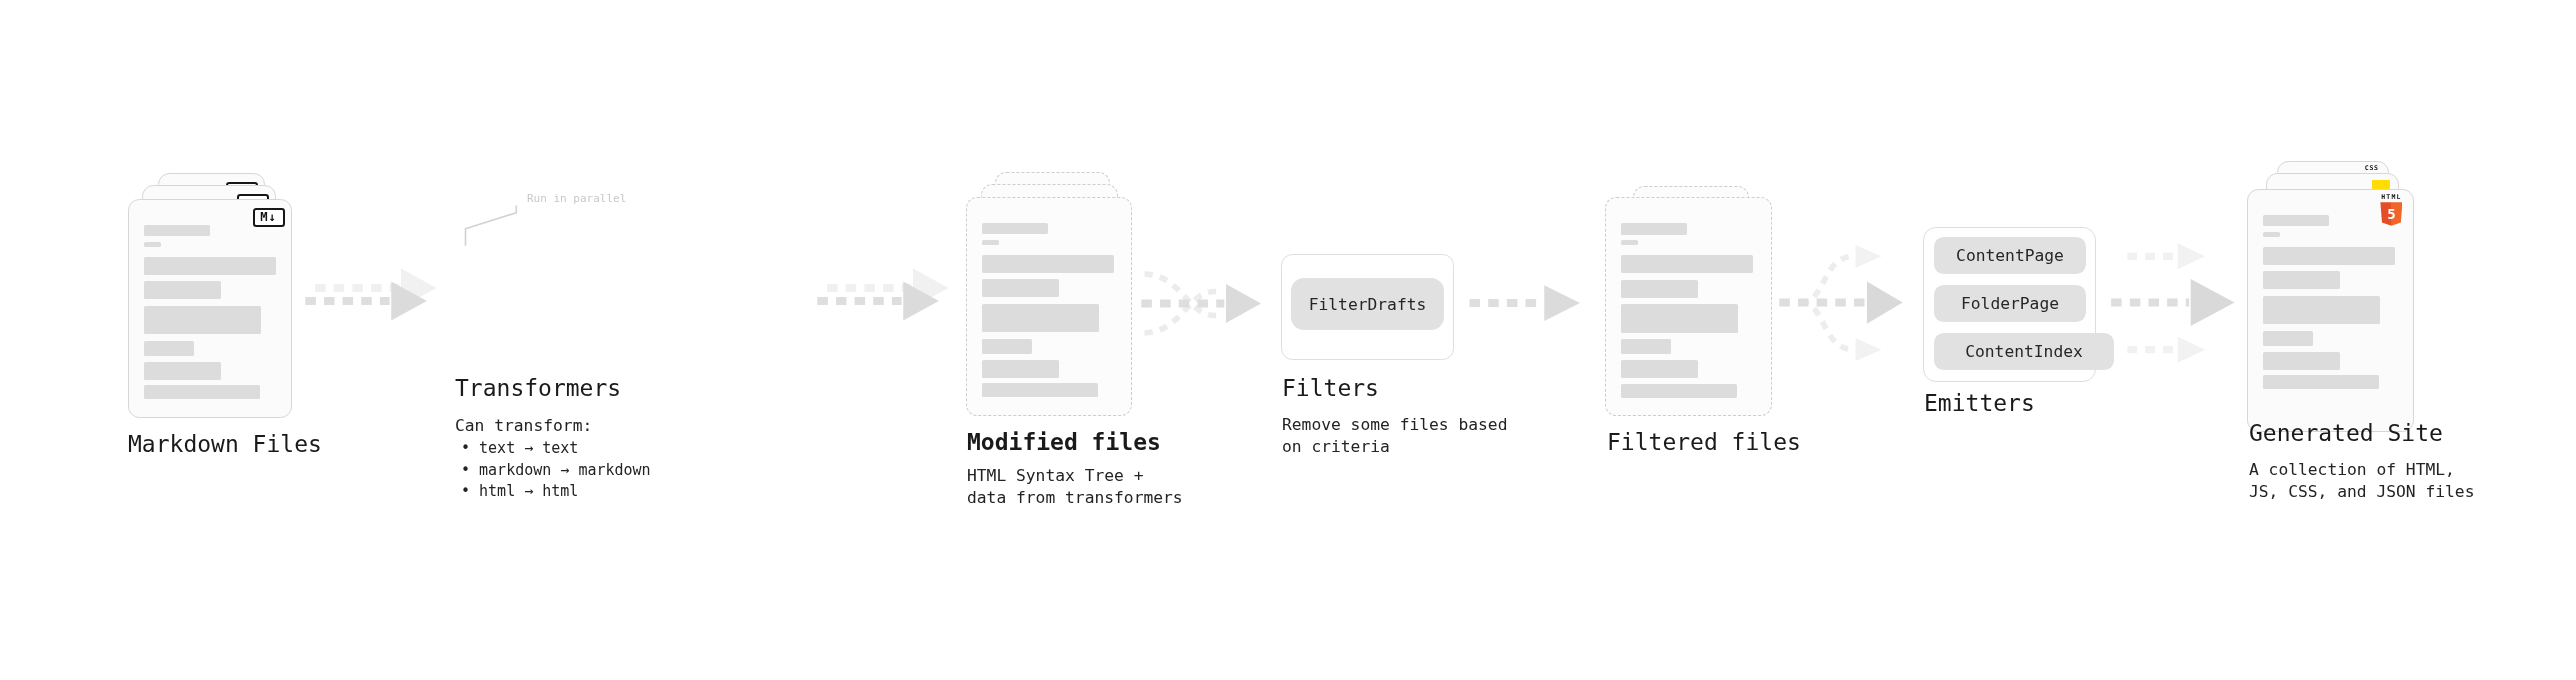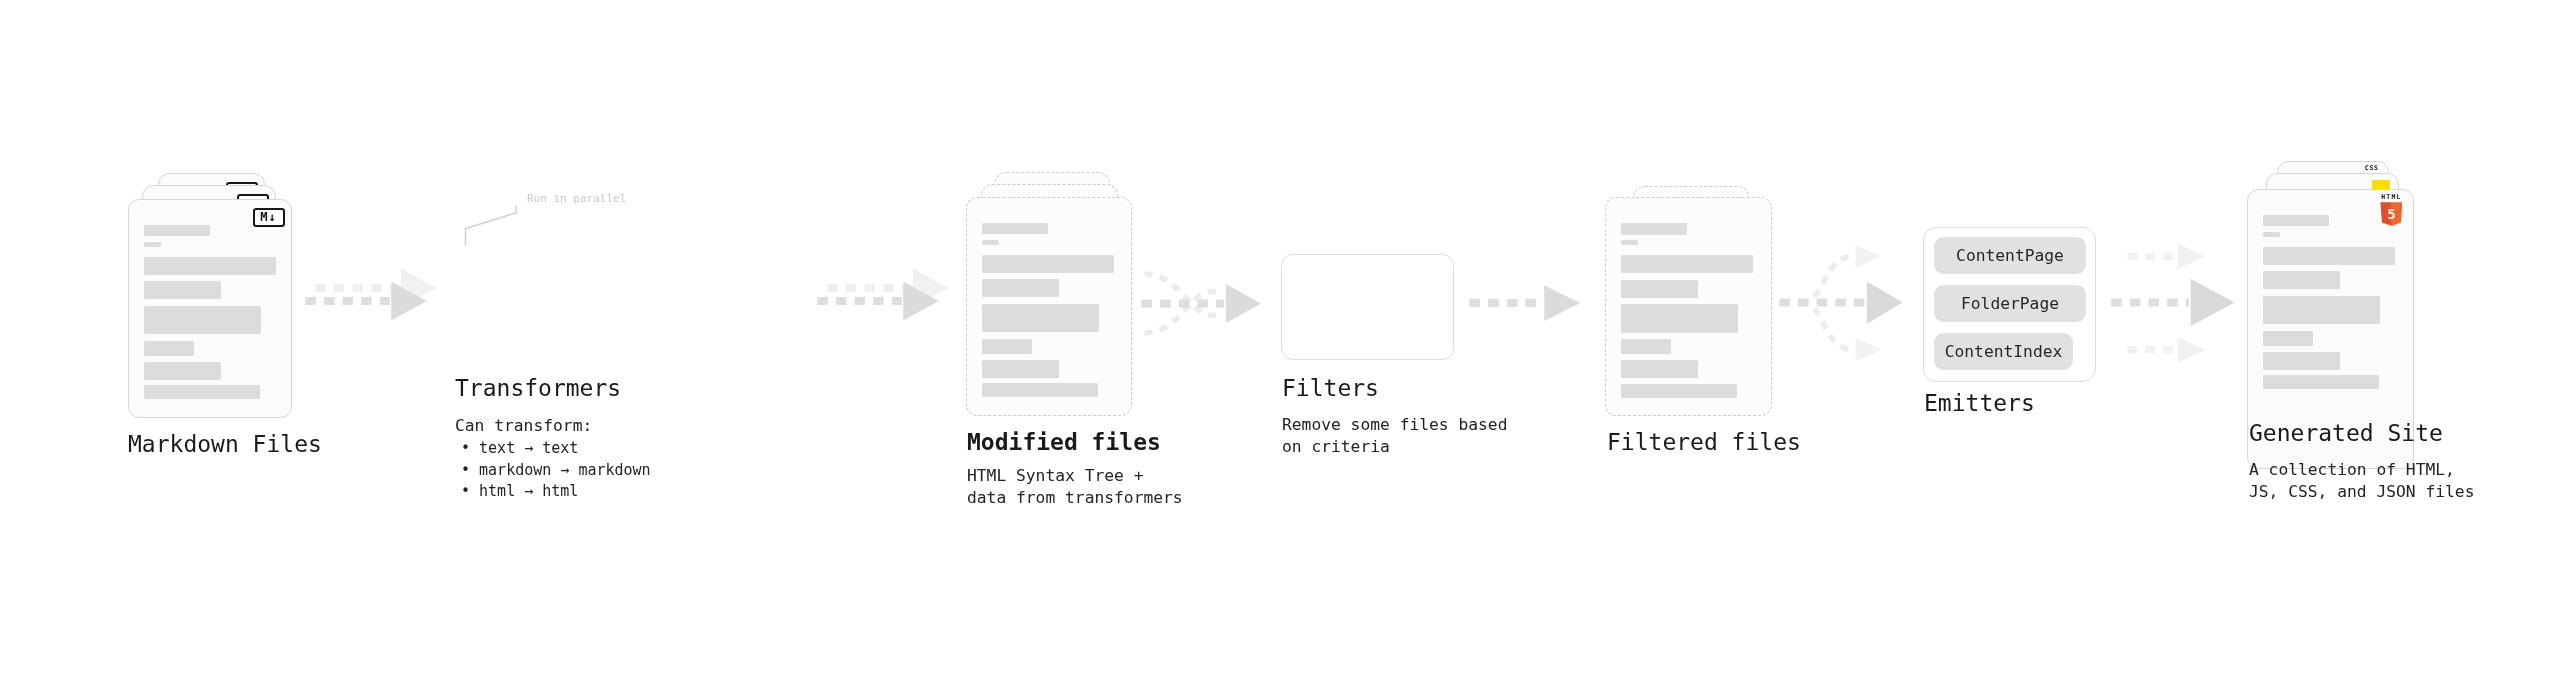--- a/index.html
+++ b/index.html
@@ -122,20 +122,21 @@
   </div>
 
   <svg style="left:1138px;top:253px;" width="132" height="101" viewBox="0 0 162 124">
     <path d="M 8 26 C 55 26 62 84 102 76" fill="none" stroke="#ececec" stroke-width="7" stroke-dasharray="10 9"></path>
     <path d="M 8 98 C 55 98 62 40 102 48" fill="none" stroke="#ececec" stroke-width="7" stroke-dasharray="10 9"></path>
     <line x1="4" y1="62" x2="106" y2="62" stroke="#dedede" stroke-width="10" stroke-dasharray="13 10"></line>
     <polygon points="108,38 151,62 108,86" fill="#dbdbdb"></polygon>
   </svg>
 
   <div class="obox solidborder" style="left:1281px;top:254px;width:173px;height:106px;"></div>
+  <div class="pill" style="left:1291px;top:278px;width:153px;height:52px;border-radius:13px;">FilterDrafts</div>
   <div class="stage-label" style="left:1282px;top:376px;">Filters</div>
   <div class="stage-desc" style="left:1282px;top:414px;">
     <div>Remove some files based</div>
     <div>on criteria</div>
   </div>
 
   <svg style="left:1463px;top:268px;" width="130" height="70" viewBox="0 0 160 86">
     <line x1="8" y1="43" x2="98" y2="43" stroke="#dedede" stroke-width="10" stroke-dasharray="13 10"></line>
     <polygon points="100,21 144,43 100,65" fill="#dbdbdb"></polygon>
   </svg>
@@ -162,21 +163,21 @@
     <path d="M 30 82 C 62 82 56 140 96 140" fill="none" stroke="#ededed" stroke-width="7" stroke-dasharray="10 9"></path>
     <polygon points="98,11 130,25 98,39" fill="#f2f2f2"></polygon>
     <polygon points="98,126 130,140 98,154" fill="#f2f2f2"></polygon>
     <line x1="4" y1="82" x2="110" y2="82" stroke="#dedede" stroke-width="10" stroke-dasharray="13 10"></line>
     <polygon points="112,56 156,82 112,108" fill="#d9d9d9"></polygon>
   </svg>
 
   <div class="obox solidborder" style="left:1923px;top:227px;width:173px;height:155px;border-radius:13px;"></div>
   <div class="pill" style="left:1934px;top:237px;width:152px;height:37px;border-radius:9.8px;">ContentPage</div>
   <div class="pill" style="left:1934px;top:285px;width:152px;height:37px;border-radius:9.8px;">FolderPage</div>
-  <div class="pill" style="left:1934px;top:333px;width:139px;height:37px;border-radius:9.8px;">ContentIndex</div>
+  <div class="pill" style="left:1934px;top:333px;width:180px;height:37px;border-radius:9.8px;">ContentIndex</div>
   <div class="stage-label" style="left:1924px;top:391px;">Emitters</div>
 
   <svg style="left:2106px;top:236px;" width="171" height="138" viewBox="0 0 210 170">
     <line x1="26" y1="25" x2="86" y2="25" stroke="#f1f1f1" stroke-width="9" stroke-dasharray="12 10"></line>
     <polygon points="88,9 122,25 88,41" fill="#f2f2f2"></polygon>
     <line x1="6" y1="82" x2="102" y2="82" stroke="#dedede" stroke-width="10" stroke-dasharray="13 10"></line>
     <polygon points="104,53 158,82 104,111" fill="#d9d9d9"></polygon>
     <line x1="26" y1="140" x2="86" y2="140" stroke="#f1f1f1" stroke-width="9" stroke-dasharray="12 10"></line>
     <polygon points="88,124 122,140 88,156" fill="#f2f2f2"></polygon>
   </svg>
@@ -184,21 +185,21 @@
   <div class="abs" style="left:2247px;top:161px;width:171px;height:249px;">
     <div class="card" style="left:30px;top:0;width:112px;height:219px;">
       <div class="css-badge">
         <div class="css-text">CSS</div>
         <div class="css-bar" id="css-bar" style="background: rgb(47, 106, 224);"></div>
       </div>
     </div>
     <div class="card" style="left:18.7px;top:12.2px;width:133px;height:219px;">
       <div class="js-badge" id="js-badge" style="background: rgb(255, 221, 0);"></div>
     </div>
-    <div class="card" style="left:0;top:28px;width:167px;height:280px;">
+    <div class="card" style="left:0;top:28px;width:167px;height:243px;">
       <div class="html-badge">
         <div class="html-caption">HTML</div>
         <div class="html-shield" id="html-shield" style="background: linear-gradient(90deg, rgb(228, 77, 38) 50%, rgb(241, 101, 41) 50%);">
           <span>5</span>
         </div>
       </div>
       <div class="doc-lines">
           <div class="doc-line" style="width: 66px; height: 11.4px; margin-bottom: 5.7px;"></div>
           <div class="doc-line" style="width: 17px; height: 4.9px; margin-bottom: 9.8px;"></div>
           <div class="doc-line" style="width: 132px; height: 18px; margin-bottom: 6.5px;"></div>

